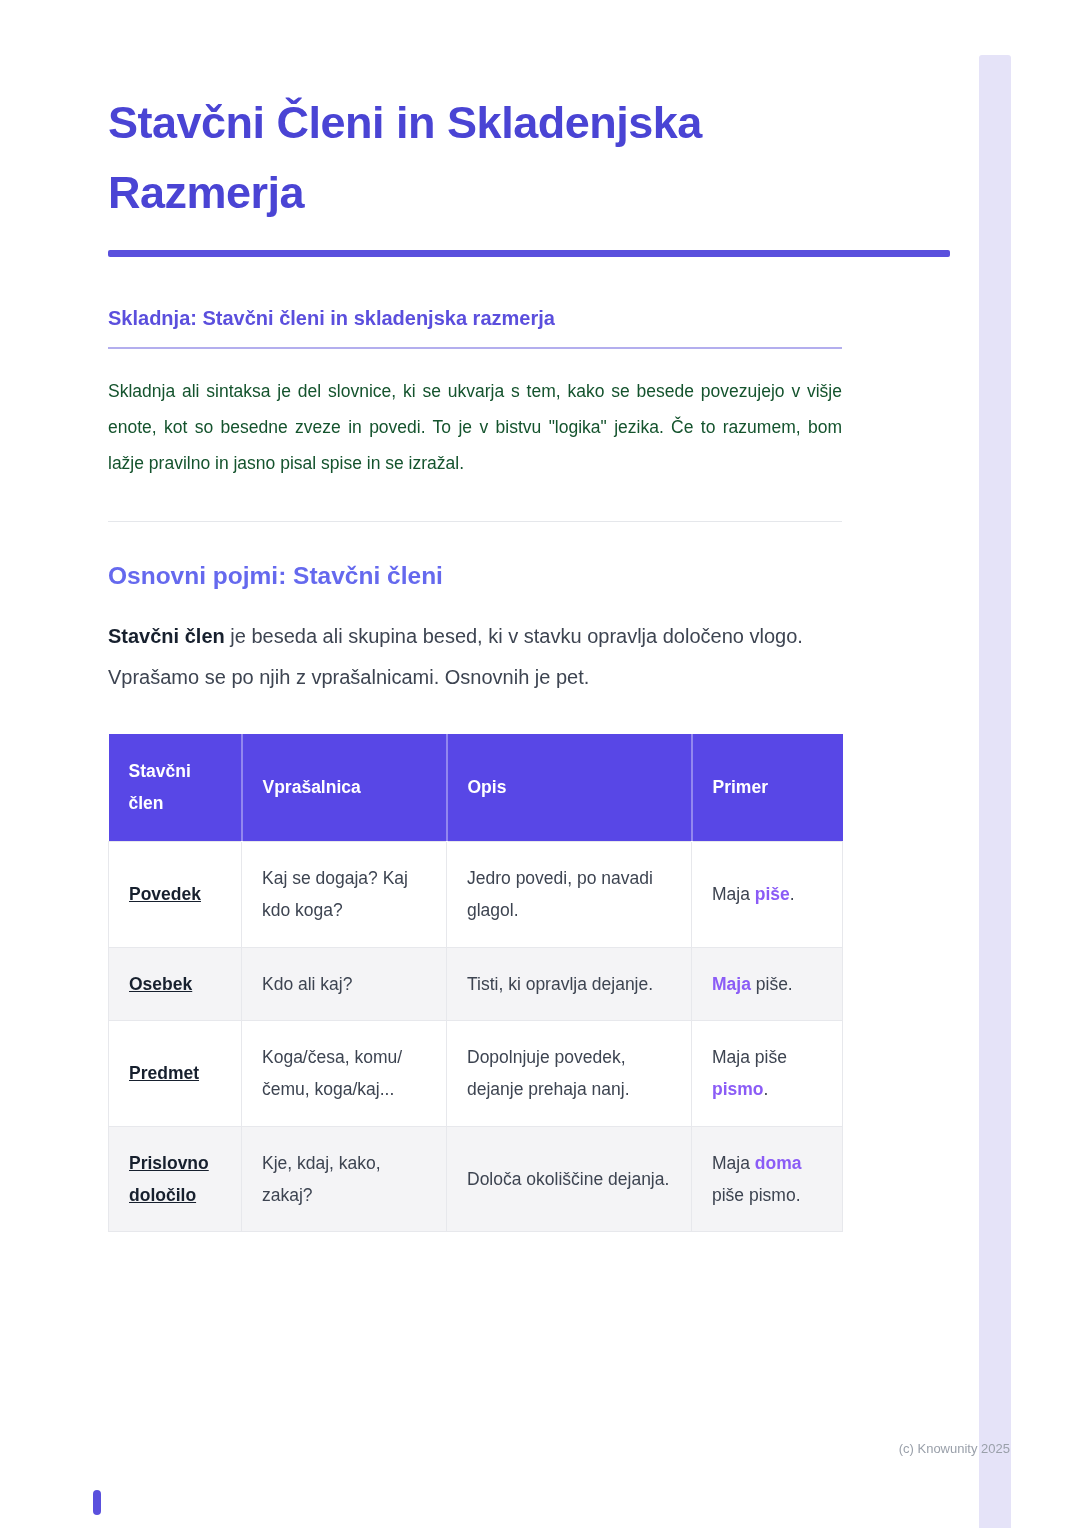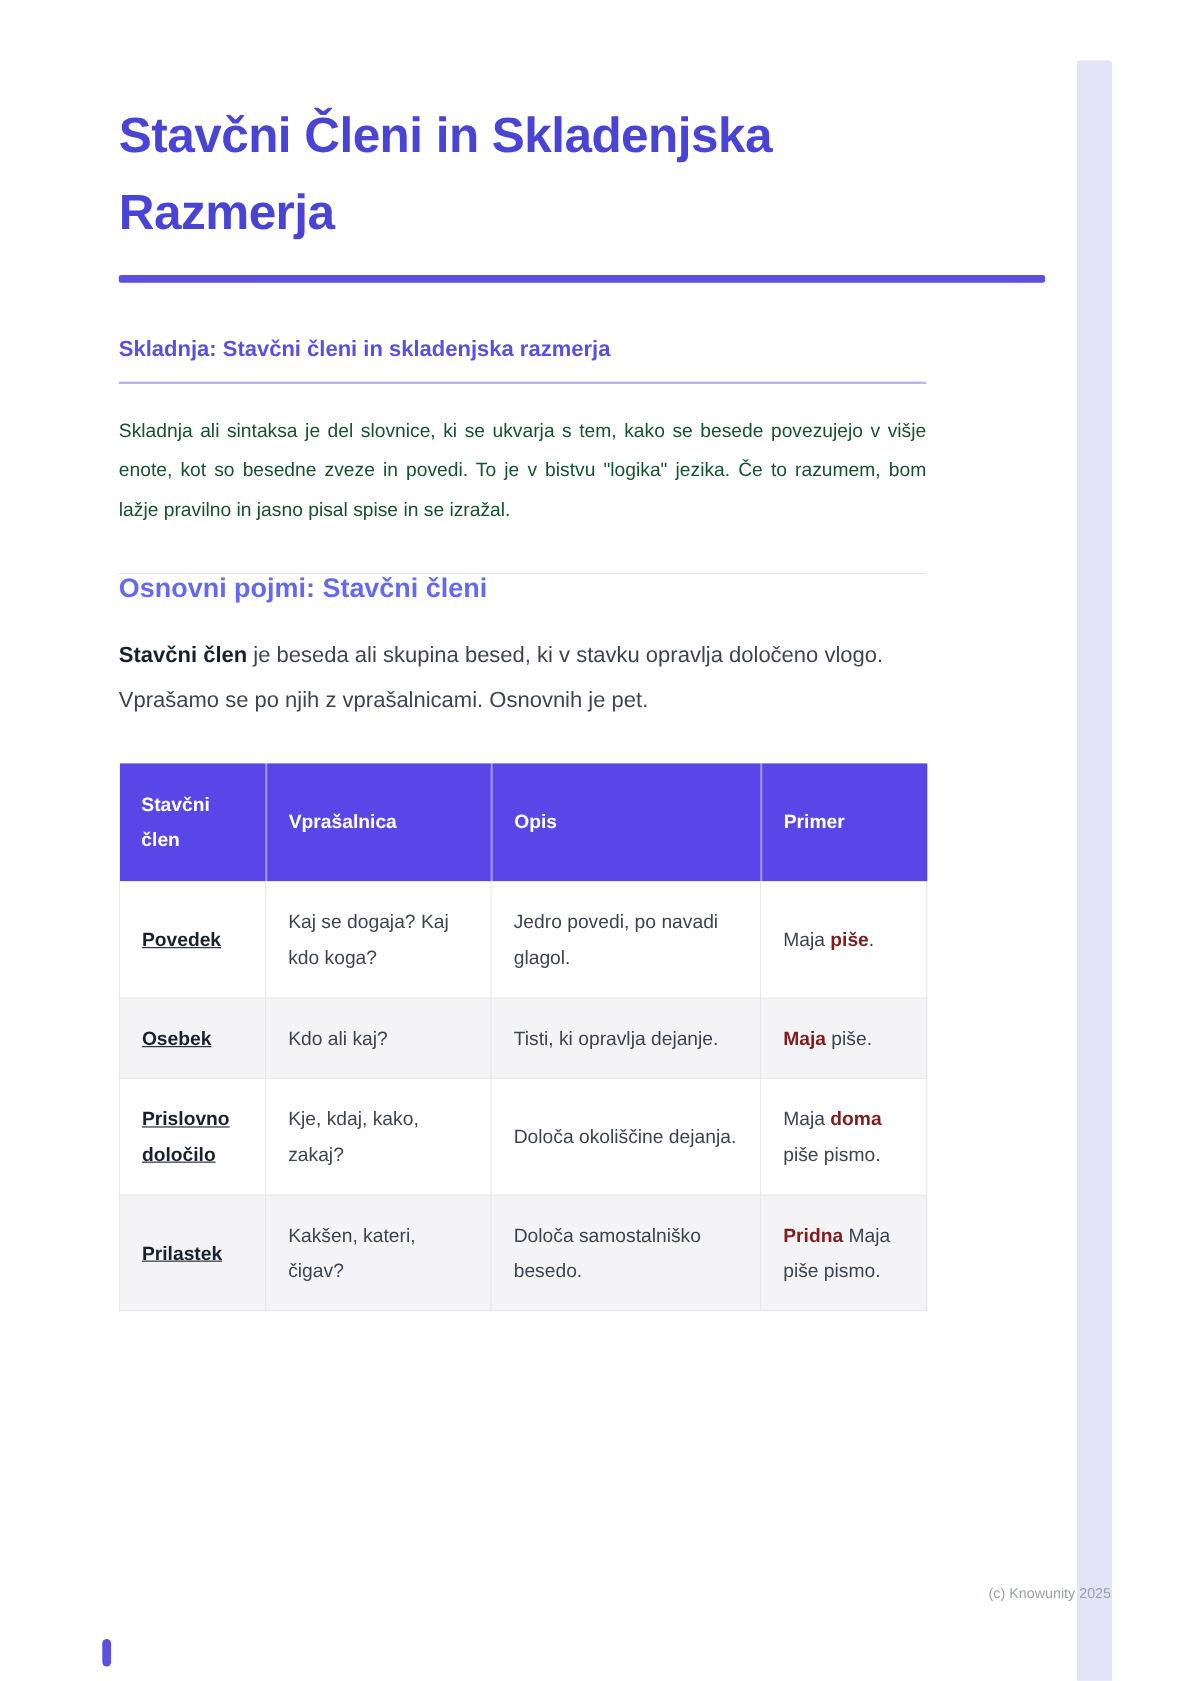--- a/index.html
+++ b/index.html
@@ -47,20 +47,21 @@
   p.body {
     margin-top:24px;
     width:734px;
     font-size:17.5px;
     line-height:2.06;
     text-align:justify;
     color:#14532d;
   }
   .divider { margin-top:40px; width:734px; height:1px; background:#e5e7eb; }
   h3 {
+    margin-top:40px;
     font-size:24.5px;
     font-weight:700;
     color:#6569ee;
   }
   p.lead {
     margin-top:26px;
     width:734px;
     font-size:20px;
     line-height:2.06;
     color:#3d4451;
@@ -87,21 +88,21 @@
     border:1px solid #e7e8ec;
     padding:20px 20px;
     vertical-align:middle;
     line-height:1.85;
     color:#3d4451;
     background:#ffffff;
     overflow-wrap:break-word;
   }
   tbody tr:nth-child(even) td { background:#f4f4f6; }
   tbody td.clen { font-weight:700; color:#17202e;text-decoration:underline; }
-  tbody td b { font-weight:700; color:#7f1d1d;text-align:center; }
+  tbody td b { font-weight:700; color:#8b5cf6;text-align:center; }
   .footer {
     position:absolute;
     top:1441px; right:70px;
     font-size:13px;
     color:#9aa0aa;
   }
   .bottom-mark {
     position:absolute;
     left:93px; top:1490px;
     width:8px; height:25px;
@@ -151,29 +152,29 @@
           <td>Jedro povedi, po navadi glagol.</td>
           <td>Maja <b>piše</b>.</td>
         </tr>
         <tr>
           <td class="clen">Osebek</td>
           <td>Kdo ali kaj?</td>
           <td>Tisti, ki opravlja dejanje.</td>
           <td><b>Maja</b> piše.</td>
         </tr>
         <tr>
+          <td class="clen">Predmet</td>
+          <td>Koga/česa, komu/čemu, koga/kaj...</td>
+          <td>Dopolnjuje povedek, dejanje prehaja nanj.</td>
+          <td>Maja piše <b>pismo</b>.</td>
+        </tr>
+        <tr>
           <td class="clen">Prislovno določilo</td>
           <td>Kje, kdaj, kako, zakaj?</td>
           <td>Določa okoliščine dejanja.</td>
           <td>Maja <b>doma</b> piše pismo.</td>
-        </tr>
-        <tr>
-          <td class="clen">Prilastek</td>
-          <td>Kakšen, kateri, čigav?</td>
-          <td>Določa samostalniško besedo.</td>
-          <td><b>Pridna</b> Maja piše pismo.</td>
         </tr>
       </tbody>
   </table>
 </div>
 
 <div class="footer">(c) Knowunity 2025</div>
 <div class="bottom-mark"></div>
 
 </body></html>

